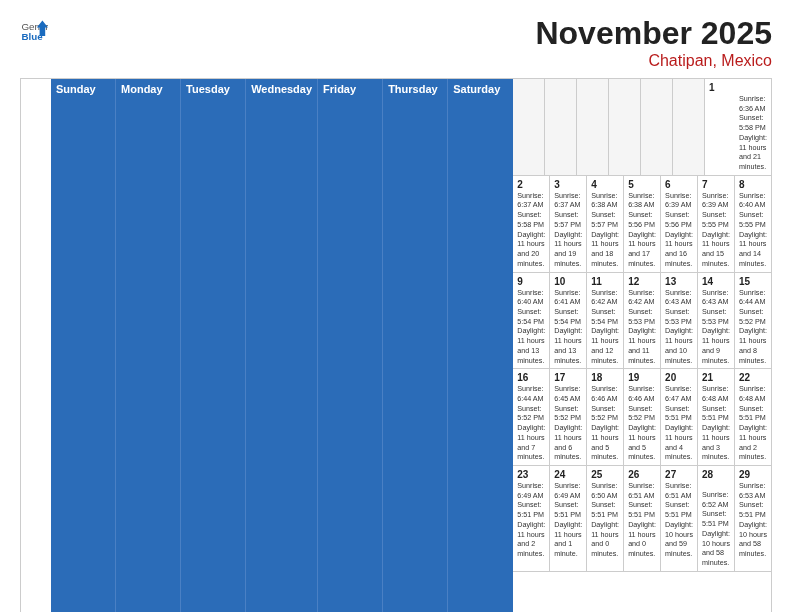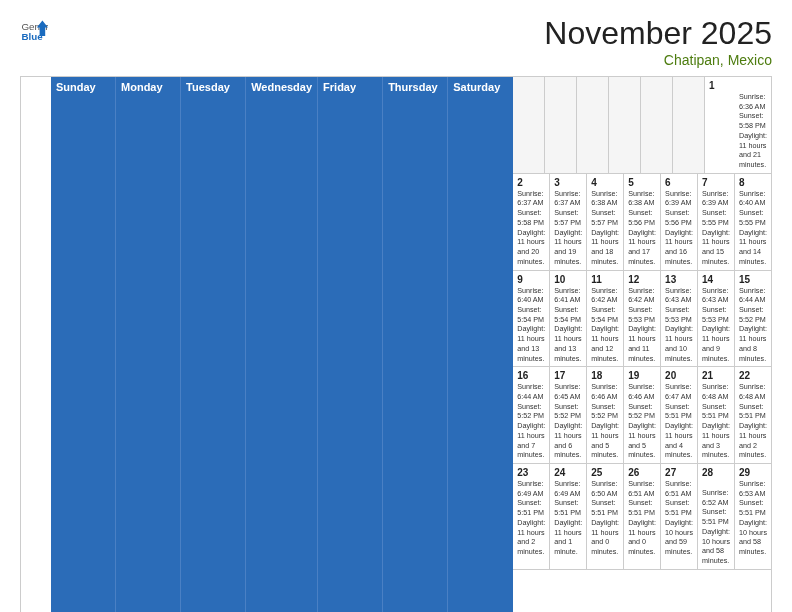--- a/index.html
+++ b/index.html
@@ -30,26 +30,26 @@
     }
     .logo-icon {
       width: 28px;
       height: 28px;
     }
     .title-section {
       text-align: right;
     }
     .month-year {
       font-size: 32px;
-      font-weight: normal;
+      font-weight: bold;
       color: #222;
     }
     .location {
-      font-size: 14px;
-      color: #4d7c0f;
+      font-size: 16px;
+      color: #b91c1c;
     }
     .calendar {
       flex: 1;
       display: flex;
       flex-direction: row;
       border: 1px solid #ccc;
       padding-left: 30px;
     }
     .cal-header {
       display: grid;

